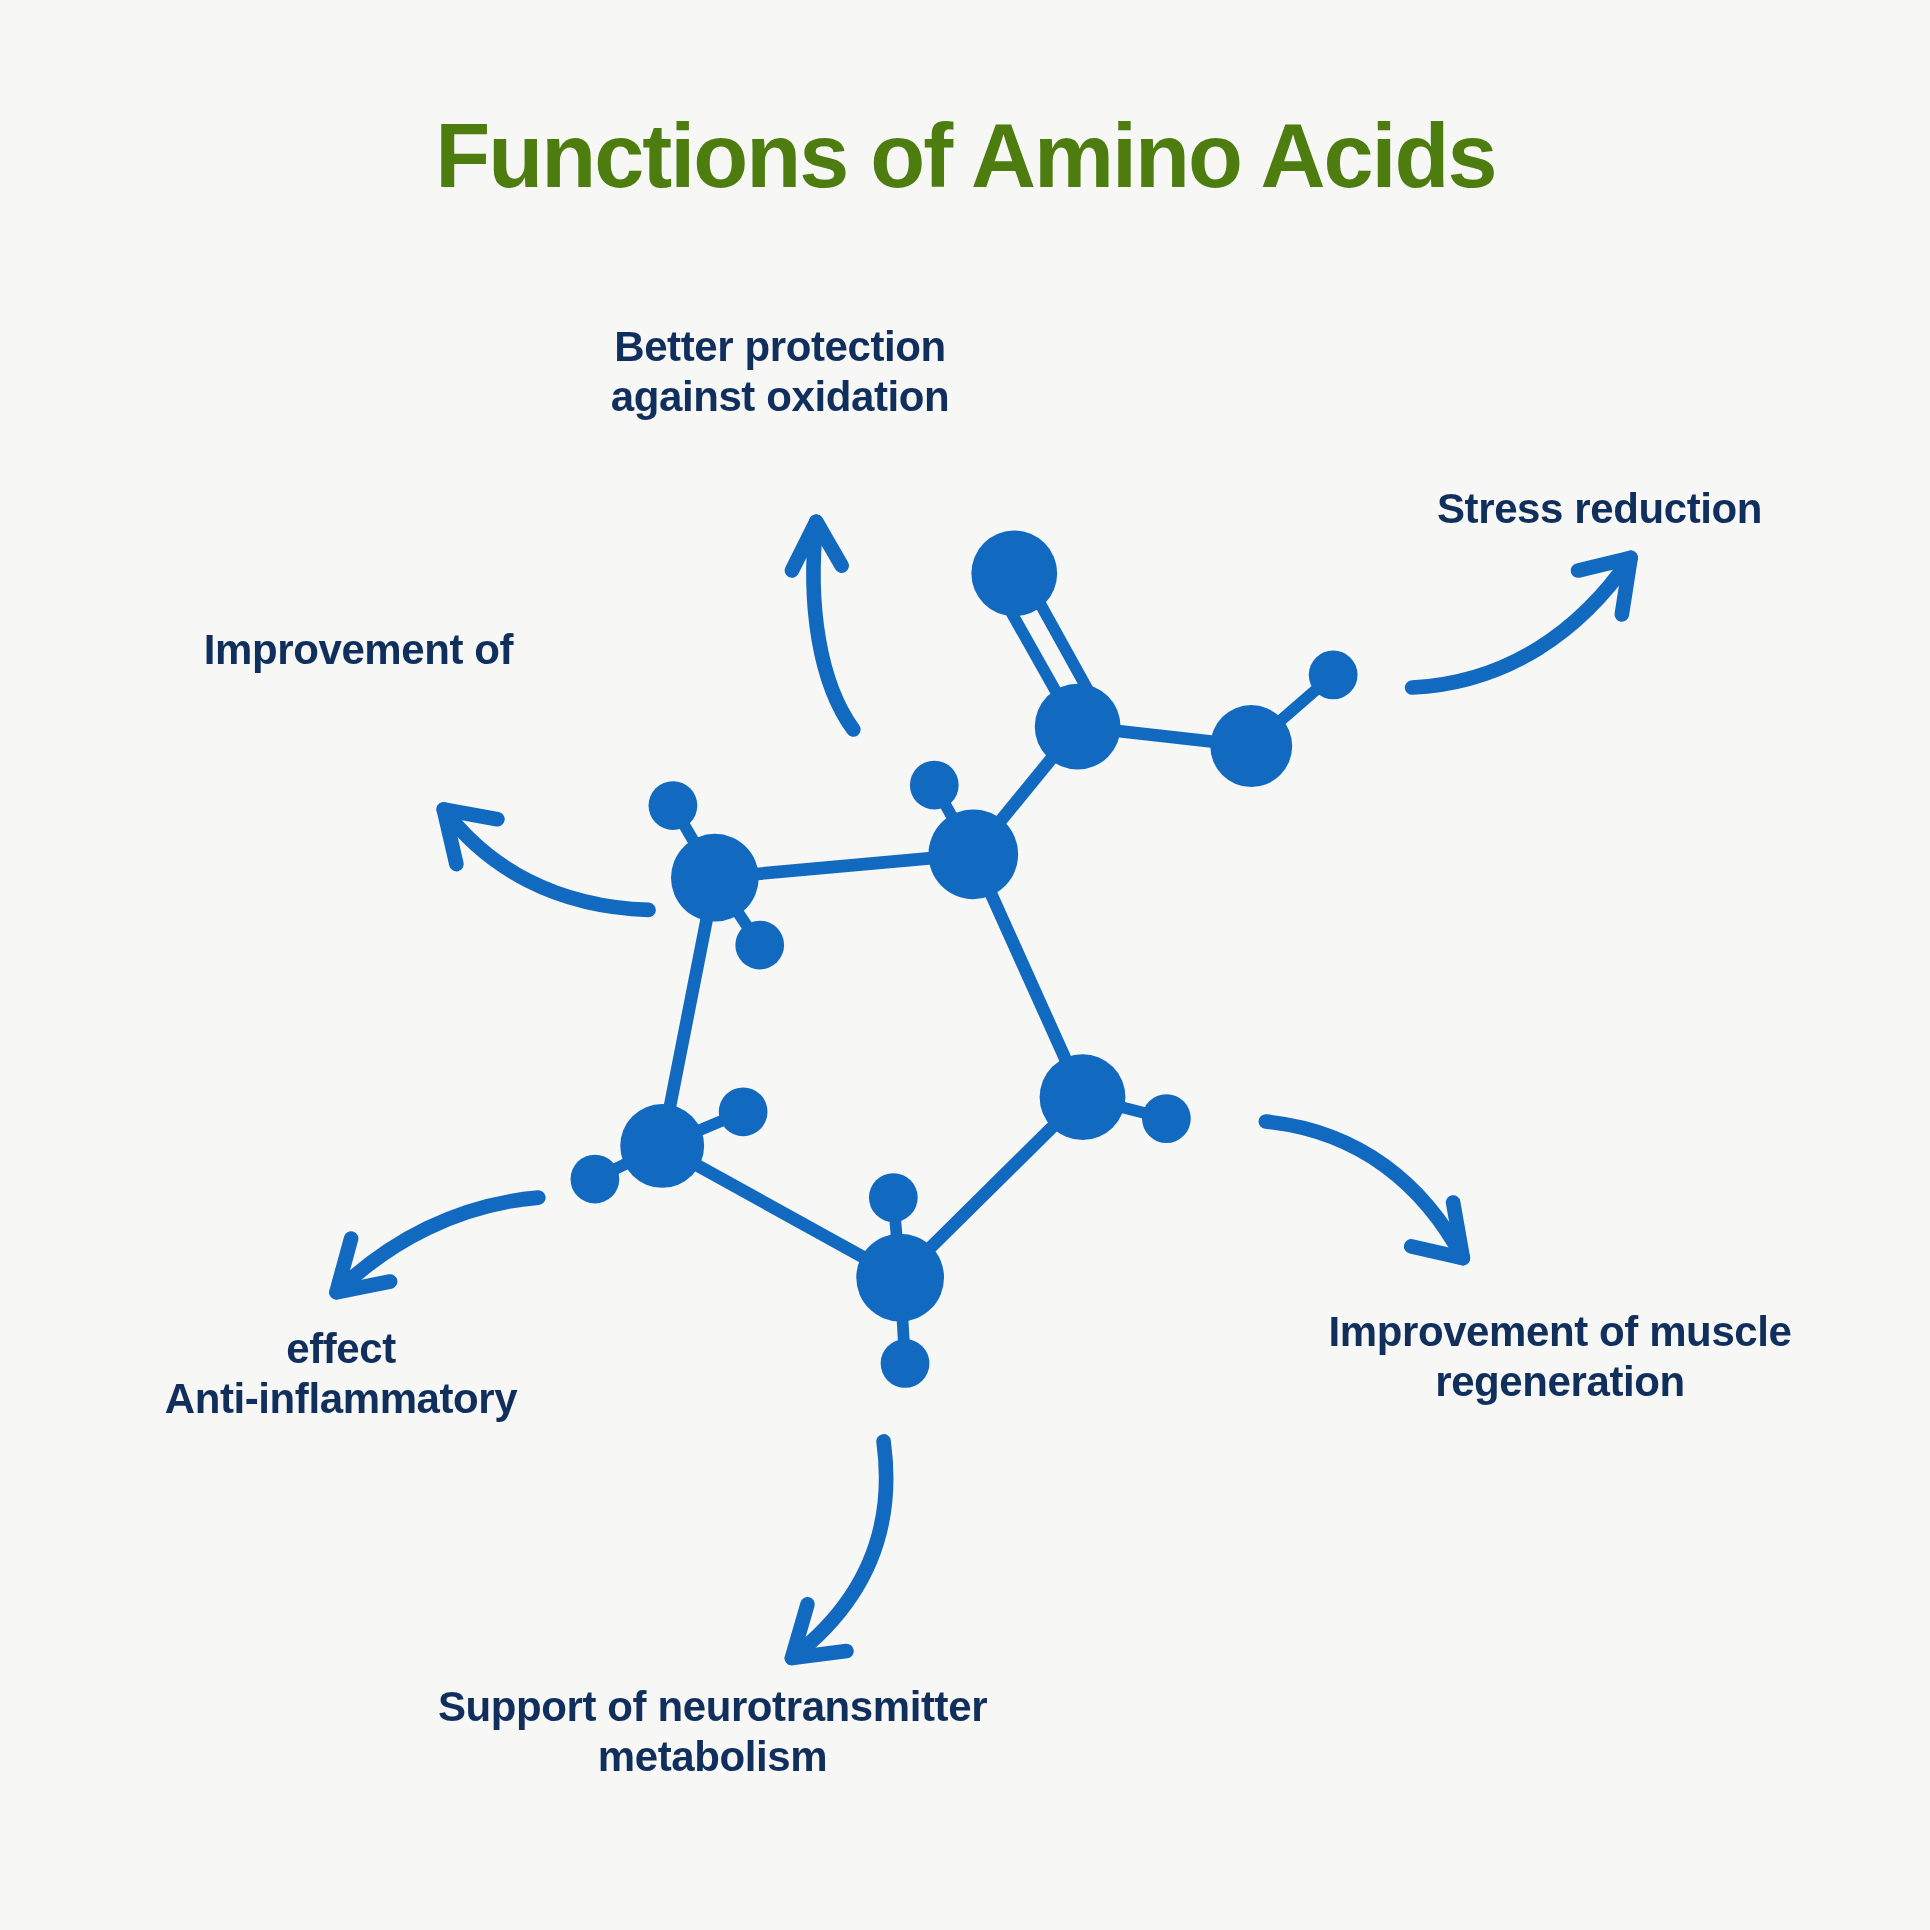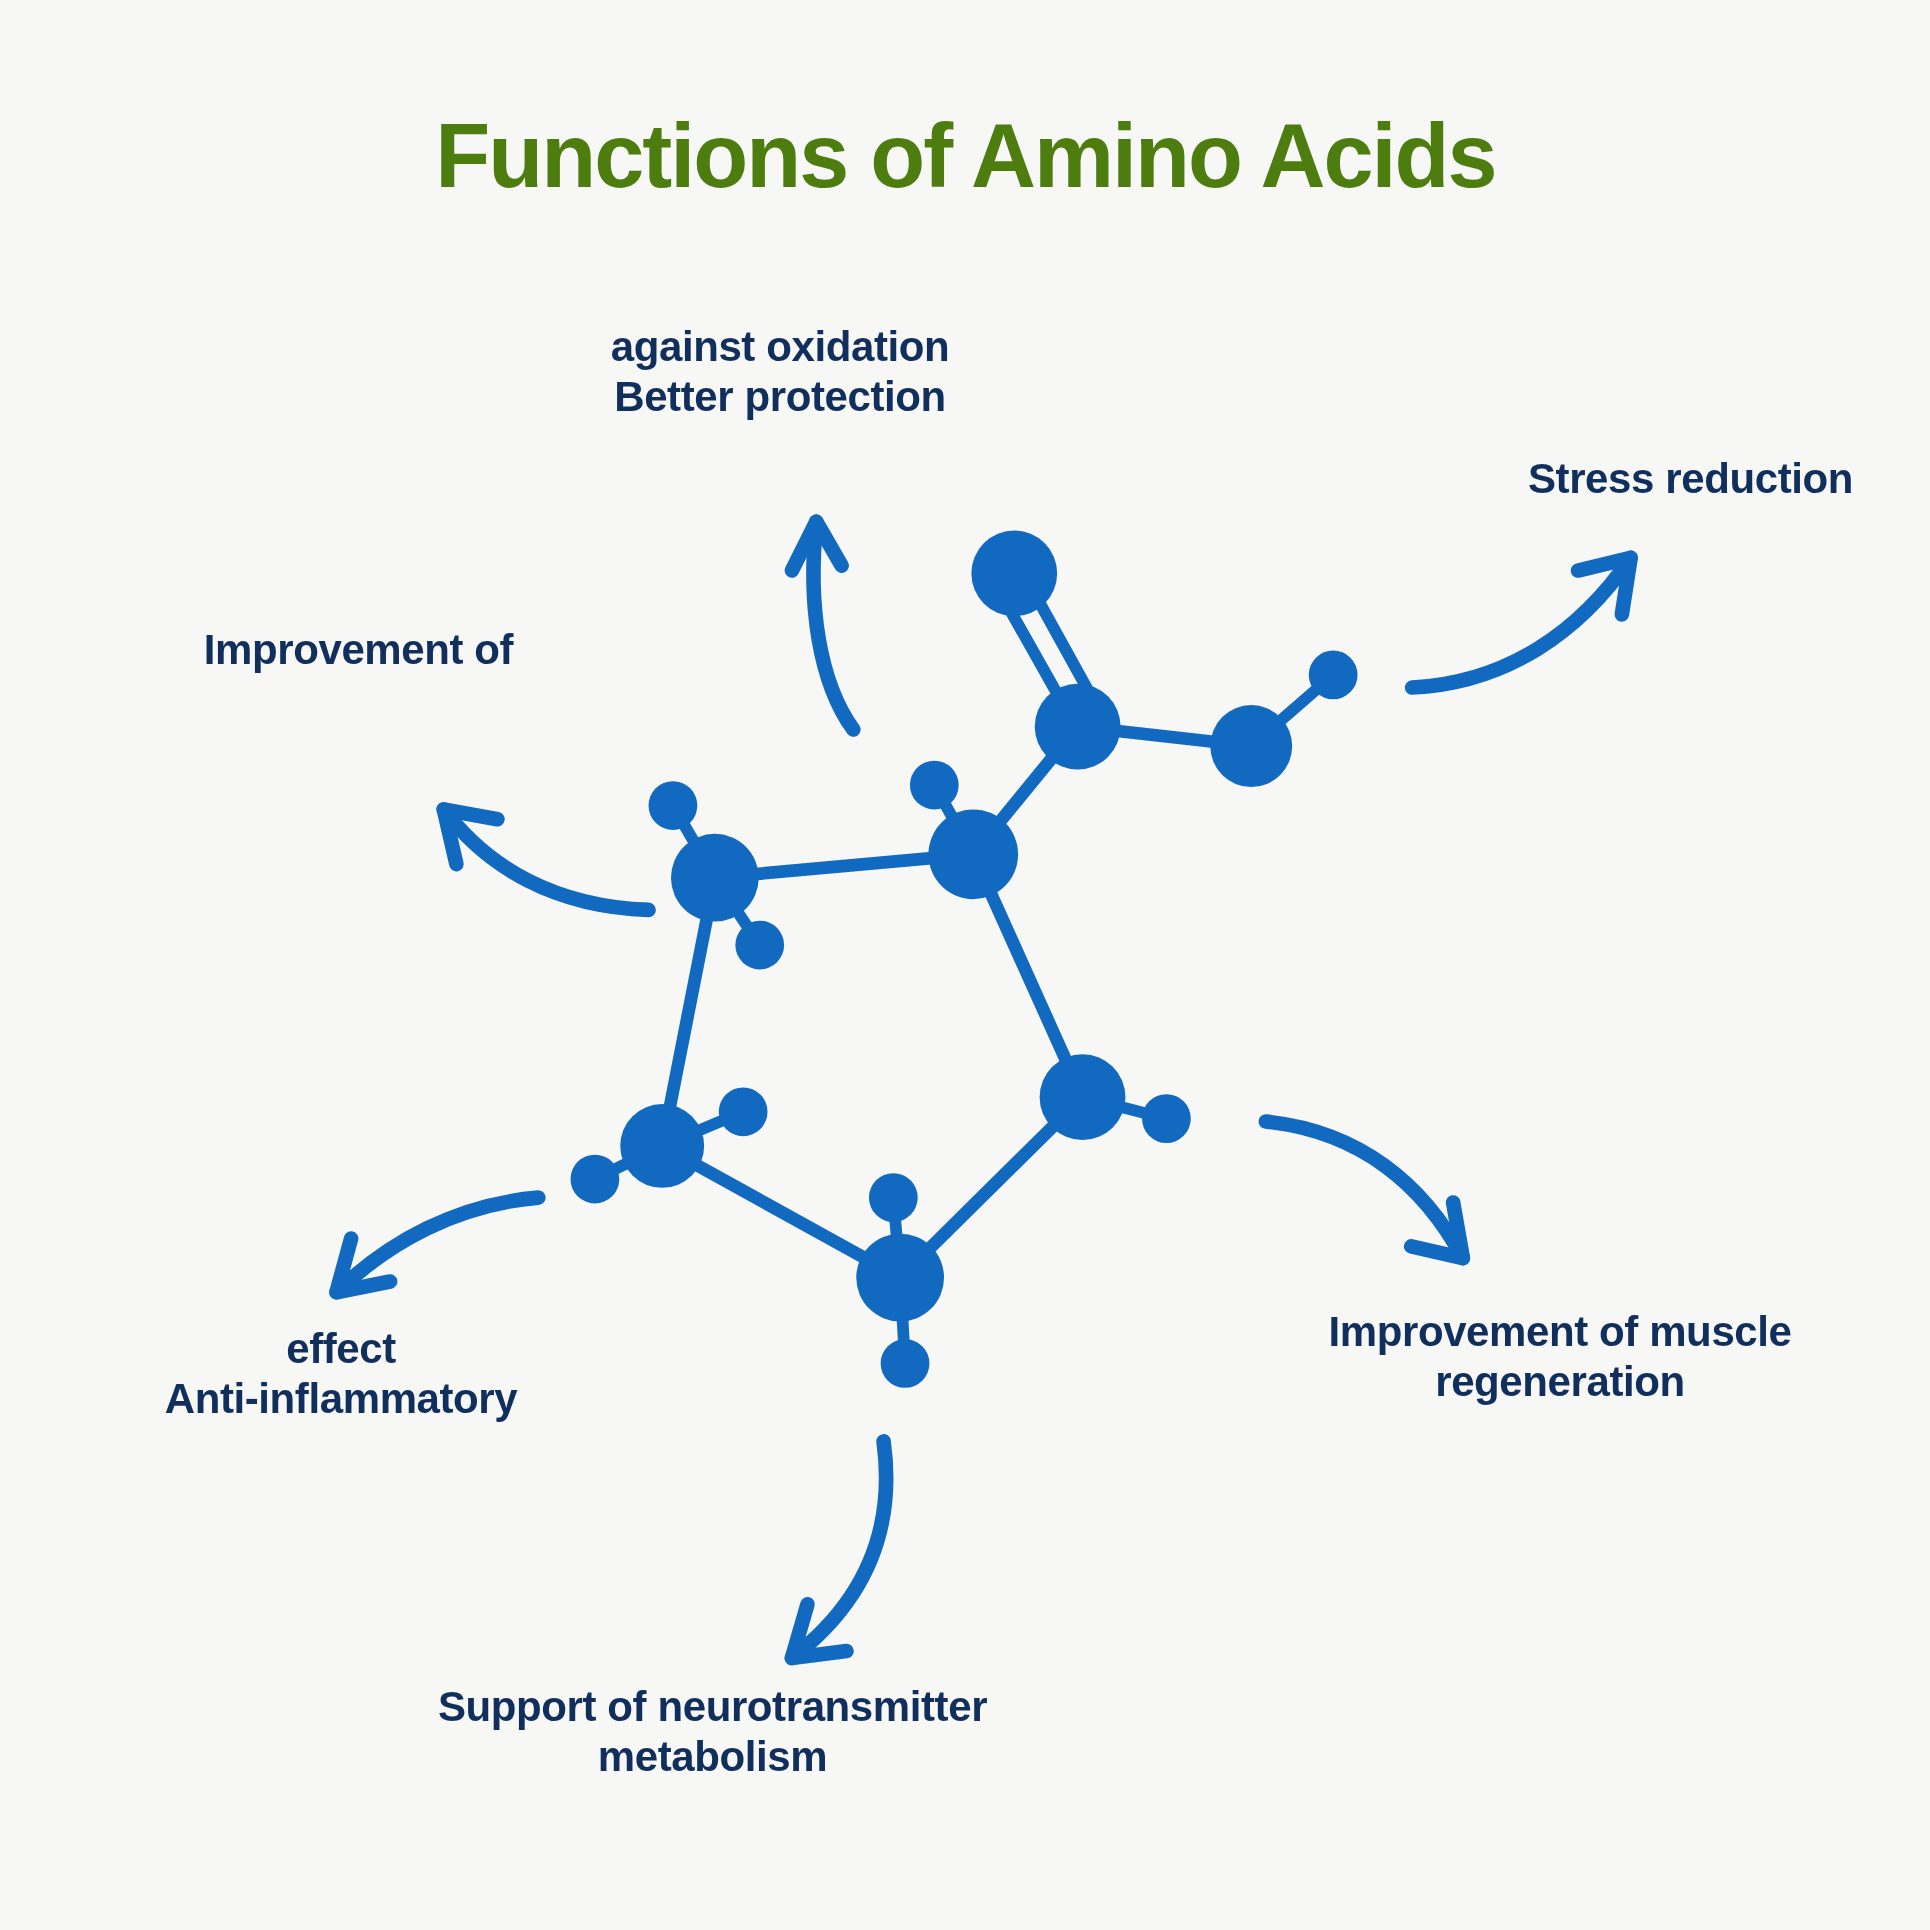--- a/index.html
+++ b/index.html
@@ -30,21 +30,21 @@
   .label {
     position: absolute;
     color: #112f5c;
     font-weight: bold;
     font-size: 42px;
     line-height: 1.18;
     font-family: "Liberation Sans", sans-serif;
     letter-spacing: -0.4px;
   }
   .lbl-oxidation { left: 507px; top: 322px; width: 546px; text-align: center; }
-  .lbl-stress    { left: 1346px; top: 454px; width: 507px; text-align: right; }
+  .lbl-stress    { left: 1346px; top: 484px; width: 507px; text-align: center; }
   .lbl-energy    { left: 105px;  top: 625px; width: 507px; text-align: center; }
   .lbl-anti      { left: 68px;   top: 1324px; width: 546px; text-align: center; }
   .lbl-muscle    { left: 1248px; top: 1307px; width: 624px; text-align: center; }
   .lbl-neuro     { left: 371px;  top: 1682px; width: 683px; text-align: center; }
 
   #artboard {
     position: absolute;
     left: 0; top: 0;
     width: 1931px;
     height: 1931px;
@@ -131,22 +131,22 @@
 
       <g>
         <path d="M 906 1478 C 918 1565 890 1640 812 1700" stroke="#1269c0" stroke-width="15" fill="none" stroke-linecap="round"></path>
         <path d="M 812 1700 L 868 1693 M 812 1700 L 828 1645" stroke="#1269c0" stroke-width="15" fill="none" stroke-linecap="round"></path>
       </g>
 
     </g>
   </svg>
 
   <div class="label lbl-oxidation">
+    <div>Better protection</div>
     <div>against oxidation</div>
-    <div>Better protection</div>
   </div>
 
   <div class="label lbl-stress">
     <div>Stress reduction</div>
   </div>
 
   <div class="label lbl-energy">
     <div>Improvement of</div>
   </div>
 

